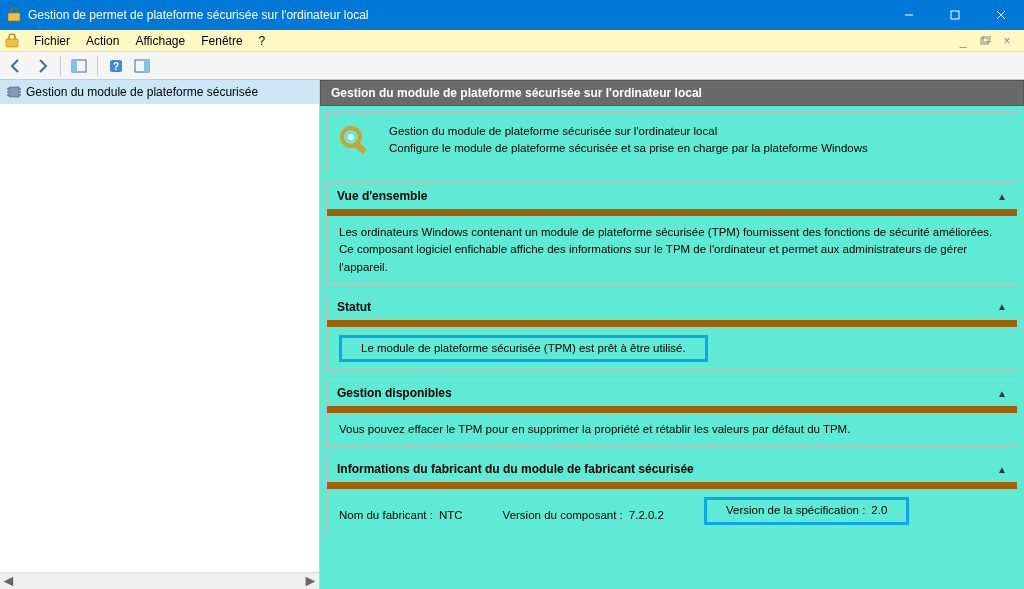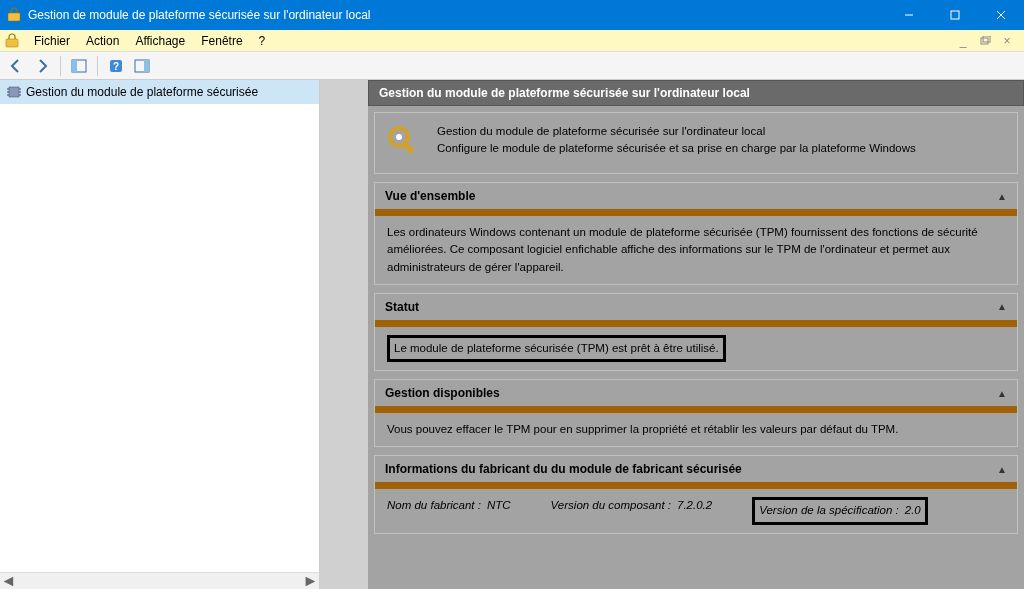--- a/index.html
+++ b/index.html
@@ -17,57 +17,57 @@
 .menubar .menuitem { padding: 2px 8px; cursor: default; }
 .menubar .right-controls { margin-left: auto; display:flex; gap:4px; padding-right:4px;}
 .menubar .rcbtn { width:18px;height:16px; display:flex;align-items:center;justify-content:center; color:#888;}
 
 
 .toolbar { height: 28px; background: #f5f5f5; border-bottom: 1px solid #ccc; display: flex; align-items: center; padding: 0 4px; gap: 2px; }
 .toolbar .tbtn { width: 24px; height: 24px; display: flex; align-items: center; justify-content: center; border: 1px solid transparent; }
 .toolbar .sep { width: 1px; height: 20px; background: #ccc; margin: 0 4px; }
 
 
-.main { display: flex; height: calc(589px - 30px - 22px - 28px); gap: 48px; }
+.main { display: flex; height: calc(589px - 30px - 22px - 28px); }
 .sidebar { width: 320px; background: #fff; border-right: 1px solid #ccc; position: relative; display:flex;flex-direction:column;}
 .sidebar-content { flex:1; overflow:hidden;}
 .tree-item { padding: 4px 6px; font-size: 12px; display: flex; align-items: center; gap: 4px; background: #cde6f7;}
 .tree-item .chip-icon { width: 16px; height: 16px; flex-shrink:0;}
 .sidebar-scrollbar { height: 17px; background:#f0f0f0; border-top: 1px solid #ddd; display:flex; align-items:center;}
 .sidebar-scrollbar .arrow { width:17px; height:17px; display:flex;align-items:center;justify-content:center; color:#666;}
 .sidebar-scrollbar .track { flex:1; }
 
-.content { flex: 1; background: #a3a3a3; display:flex; flex-direction:column; overflow: hidden; }
+.content { flex: 1; background: #5eead4; display:flex; flex-direction:column; overflow: hidden; }
 .content-header { background: #6a6a6a; color: #fff; padding: 5px 10px; font-size: 12px; font-weight: bold; border: 1px solid #555; }
 .content-body { flex:1; padding: 6px; overflow-y:auto;}
 .intro-box { border: 1px solid #c0c0c0; padding: 10px; display:flex; gap:12px; margin-bottom:8px;}
 .intro-box .key-icon { width:40px; height:40px; flex-shrink:0; }
 .intro-text { font-size: 11.5px; line-height: 1.5; }
 
 .section { border: 1px solid #c0c0c0; margin-bottom: 8px; }
 .section-header { padding: 6px 10px; font-size: 12px; font-weight: bold; display:flex; align-items:center; justify-content:space-between; border-bottom: 7px solid #a16207;}
 .section-header .collapse { font-size:10px; color:#333;}
 .section-body { padding: 8px 12px; font-size: 11.5px; line-height:1.5; }
 
-.highlight { border: 3px solid #000000; padding: 2px 4px; display:inline-block; }
-.mfr-row { display:flex; gap: 40px; align-items:flex-start;font-style:italic;}
+.highlight { border: 3px solid #0ea5e9; padding: 2px 19px; display:inline-block; }
+.mfr-row { display:flex; gap: 40px; align-items:flex-end;}
 .mfr-item { display:flex; gap:6px; font-size:11.5px;}
 .mfr-row .highlight { margin-left: 0;}
 </style>
 </head>
 <body>
 
 <div class="titlebar">
   <span class="icon">
     <svg viewBox="0 0 16 16">
         <rect x="2" y="6" width="12" height="8" rx="1" fill="#f0c040" stroke="#a07000" stroke-width="0.5"></rect>
         <path d="M5 6 V4 a3 3 0 0 1 6 0 V6" fill="none" stroke="#a07000" stroke-width="1.2"></path>
       </svg>
   </span>
-  <span class="title">Gestion de module de plateforme sécurisée sur l'ordinateur local</span>
+  <span class="title">Gestion de permet de plateforme sécurisée sur l'ordinateur local</span>
   <div class="btn">
       <svg width="10" height="10" viewBox="0 0 10 10">
         <line x1="1" y1="5" x2="9" y2="5" stroke="#fff" stroke-width="1"></line>
       </svg>
     </div>
   <div class="btn">
       <svg width="10" height="10" viewBox="0 0 10 10">
         <rect x="1" y="1" width="8" height="8" fill="none" stroke="#fff" stroke-width="1"></rect>
       </svg>
     </div>

